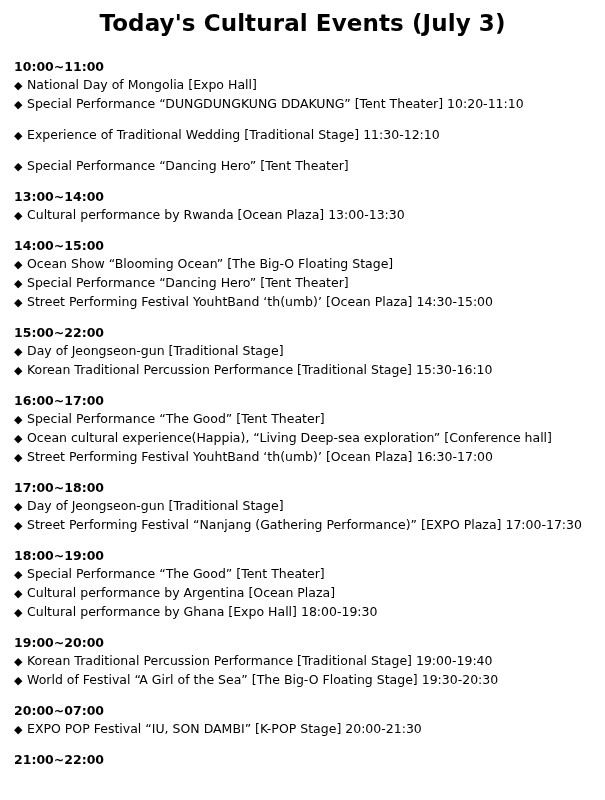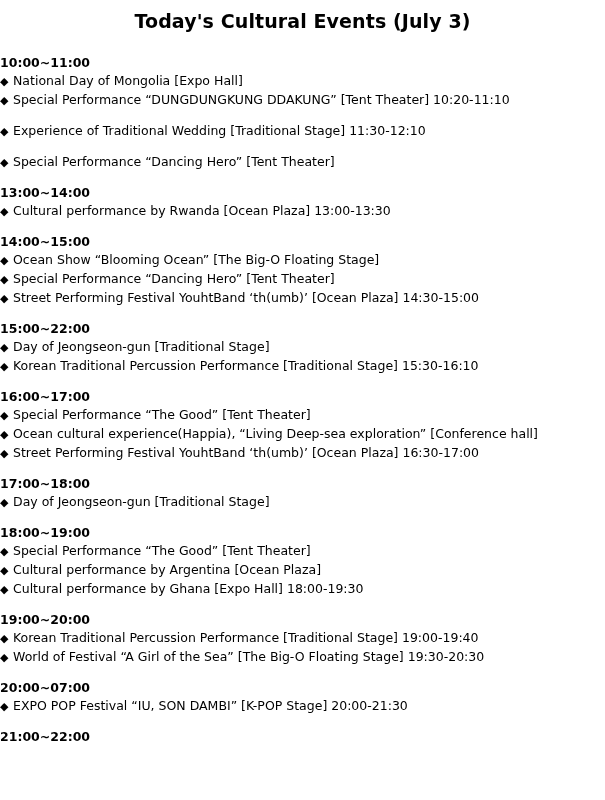--- a/index.html
+++ b/index.html
@@ -16,28 +16,29 @@
   }
   .page {
     width: 605px;
     height: 800px;
     box-sizing: border-box;
     padding: 0;
     position: relative;
   }
   .title {
     text-align: center;
-    font-size: 19px;
+    font-size: 23px;
     font-weight: bold;
     margin: 10px 0 0 0;
     padding: 0;
     letter-spacing: 0.1px;
   }
   .schedule {
     margin-top: 22px;
+    padding-left: 14px;
   }
   .slot {
     margin-bottom: 12px;
   }
   .slot-time {
     font-size: 12.5px;
     font-weight: bold;
     line-height: 17px;
     margin-bottom: 1px;
   }
@@ -90,20 +91,21 @@
       </div>
       <div class="slot">
         <div class="slot-time">16:00~17:00</div>
         <div class="event-row"><span class="bullet">◆</span><span class="event-text">Special Performance “The Good” [Tent Theater]</span></div>
         <div class="event-row"><span class="bullet">◆</span><span class="event-text">Ocean cultural experience(Happia), “Living Deep-sea exploration” [Conference hall]</span></div>
         <div class="event-row"><span class="bullet">◆</span><span class="event-text">Street Performing Festival YouhtBand ‘th(umb)’ [Ocean Plaza] 16:30-17:00</span></div>
       </div>
       <div class="slot">
         <div class="slot-time">17:00~18:00</div>
         <div class="event-row"><span class="bullet">◆</span><span class="event-text">Day of Jeongseon-gun [Traditional Stage]</span></div>
+        <div class="event-row"><span class="bullet">◆</span><span class="event-text">Street Performing Festival “Nanjang (Gathering Performance)” [EXPO Plaza] 17:00-17:30</span></div>
       </div>
       <div class="slot">
         <div class="slot-time">18:00~19:00</div>
         <div class="event-row"><span class="bullet">◆</span><span class="event-text">Special Performance “The Good” [Tent Theater]</span></div>
         <div class="event-row"><span class="bullet">◆</span><span class="event-text">Cultural performance by Argentina [Ocean Plaza]</span></div>
         <div class="event-row"><span class="bullet">◆</span><span class="event-text">Cultural performance by Ghana [Expo Hall] 18:00-19:30</span></div>
       </div>
       <div class="slot">
         <div class="slot-time">19:00~20:00</div>
         <div class="event-row"><span class="bullet">◆</span><span class="event-text">Korean Traditional Percussion Performance [Traditional Stage] 19:00-19:40</span></div>

